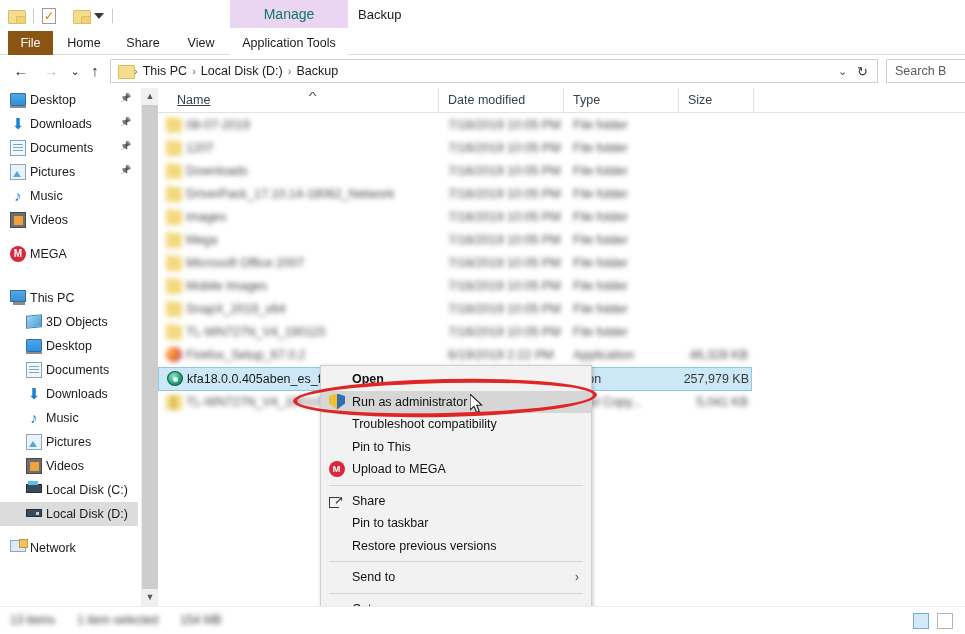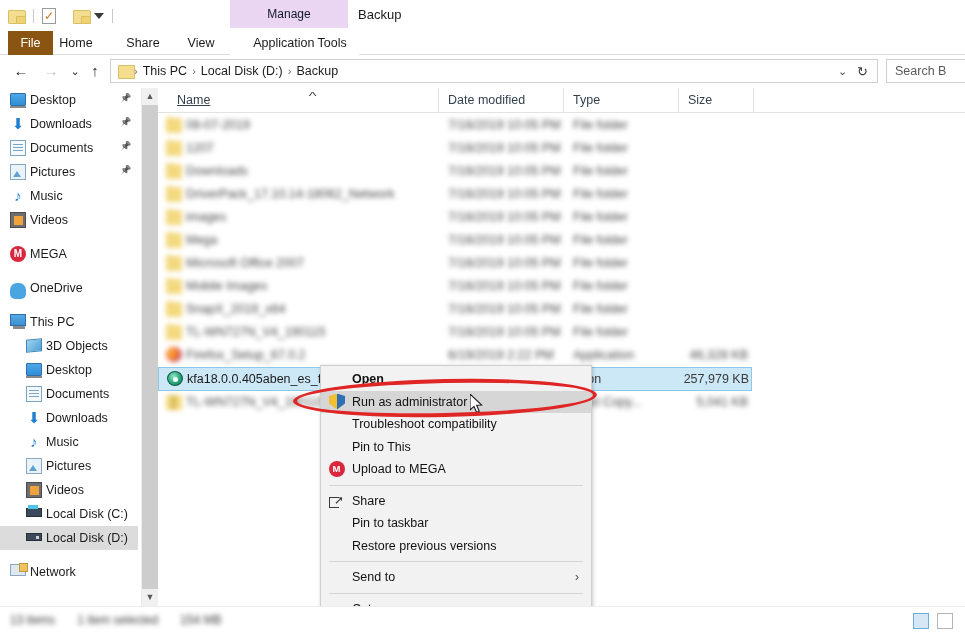--- a/index.html
+++ b/index.html
@@ -40,42 +40,42 @@
   .ico-props::after{
     content:"✓"; position:absolute; left:1px; top:-1px; font-size:12px; color:#d07b22; line-height:16px;
   }
   .ico-caret { width:0;height:0;border-left:5px solid transparent;border-right:5px solid transparent;border-top:6px solid #3a3a3a; }
 
   .ctx-tabgroup {
     position:absolute; left:230px; top:0px; width:118px; height:28px;
     background:#ead6f3;
     display:flex; align-items:center; justify-content:center;
   }
-  .ctx-tabgroup span { font-size:12px; color:#0f172a; }
+  .ctx-tabgroup span { font-size:14px; color:#0f766e; }
   .win-title {
     position:absolute; left:358px; top:7px; font-size:13px; color:#1b1b1b;
   }
 
   
   .tabrow {
     position:absolute; left:0; top:31px; width:965px; height:24px;
     background:#ffffff;
     border-bottom:1px solid #dcdcdc;
   }
   .tab {
     position:absolute; top:0; height:24px; line-height:24px;
     font-size:12.5px; color:#1b1b1b; text-align:center; cursor:default;
   }
   .tab-file {
     left:8px; width:45px; background:#8a5413; color:#ffffff;
   }
-  .tab-home { left:50px; width:52px; }
+  .tab-home { left:58px; width:52px; }
   .tab-share { left:117px; width:52px; }
   .tab-view { left:177px; width:48px; }
-  .tab-apptools { left:241px; width:118px; background:#ffffff; }
+  .tab-apptools { left:230px; width:118px; background:#ffffff; }
   .ctx-underline {
     position:absolute; left:230px; top:54px; width:118px; height:1px; background:#ffffff;
   }
 
   
   .addrbar { position:absolute; left:0; top:56px; width:965px; height:30px; background:#ffffff; }
   .navbtn {
     position:absolute; top:4px; height:22px; width:22px;
     text-align:center; line-height:22px; font-size:15px; color:#2a2a2a; cursor:default;
   }
@@ -356,24 +356,20 @@
       <div class="navitem">
         <span class="nicon ic-video"></span>
         <span>Videos</span>
       </div>
       <div class="navgap"></div>
       <div class="navitem">
         <span class="nicon ic-mega"></span>
         <span>MEGA</span>
       </div>
       <div class="navgap"></div>
-      <div class="navitem">
-        <span class="nicon ic-onedrive"></span>
-        <span>OneDrive</span>
-      </div>
       <div class="navgap"></div>
       <div class="navitem">
         <span class="nicon ic-thispc"></span>
         <span>This PC</span>
       </div>
       <div class="navitem indent1">
         <span class="nicon ic-3d"></span>
         <span>3D Objects</span>
       </div>
       <div class="navitem indent1">

